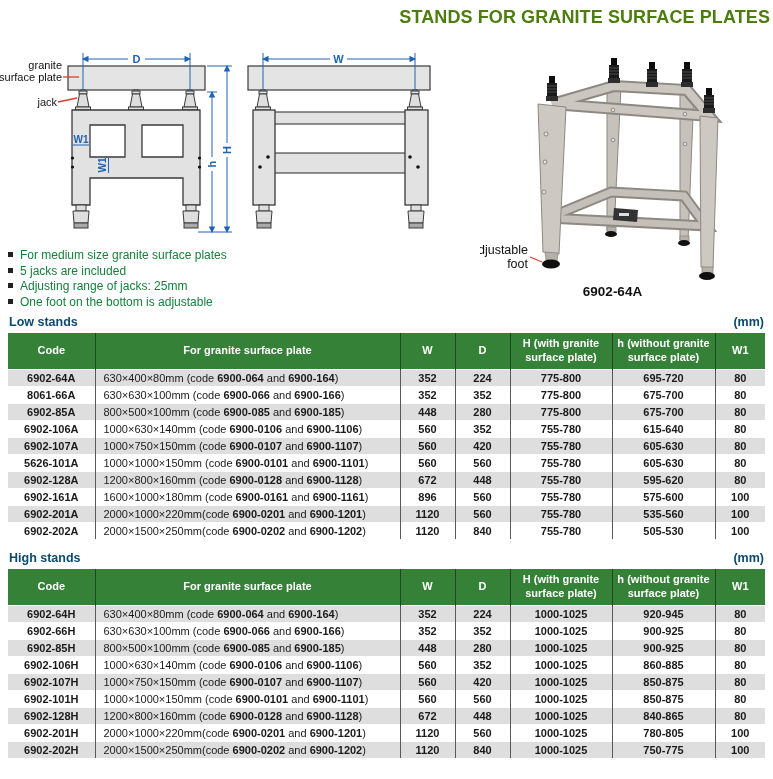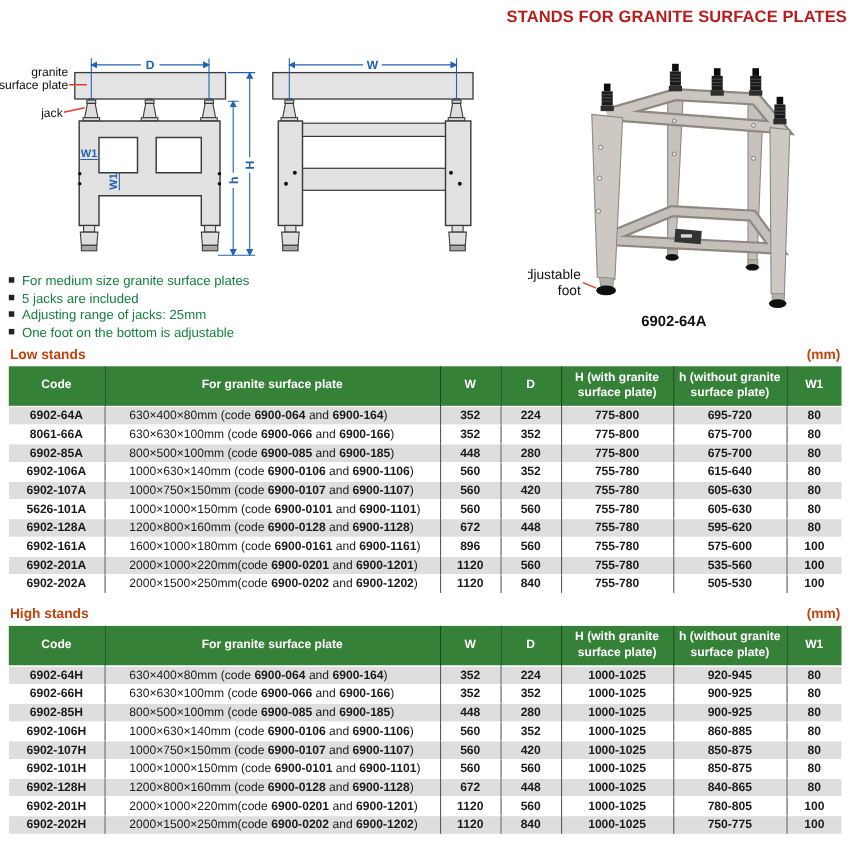--- a/index.html
+++ b/index.html
@@ -3,21 +3,21 @@
 <meta charset="utf-8">
 <style>
   * { box-sizing: border-box; }
   html,body { margin:0; padding:0; }
   body {
     width:773px; height:779px; position:relative; overflow:hidden;
     background:#ffffff; font-family:"Liberation Sans", sans-serif; color:#1a1a1a;
   }
   .page-title {
     position:absolute; top:7px; right:3px; margin:0;
-    font-size:15px; font-weight:bold; color:#b91c1c; letter-spacing:0.1px;
+    font-size:18px; font-weight:bold; color:#4d7c0f; letter-spacing:0.1px;
   }
   .svg-side  { position:absolute; left:0px;   top:45px; }
   .svg-front { position:absolute; left:240px; top:45px; }
   .svg-photo { position:absolute; left:480px; top:42px; }
   .photo-caption {
     position:absolute; left:540px; top:284px; width:145px;
     text-align:center; font-weight:bold; font-size:13.5px; color:#111;
   }
   ul.features {
     position:absolute; left:8px; top:248px; margin:0; padding:0; list-style:none;
@@ -25,39 +25,39 @@
   ul.features li { font-size:12px; line-height:15.5px; color:#15803d; white-space:nowrap; }
   ul.features .bullet {
     display:inline-block; width:5px; height:5px; background:#222;
     margin-right:7px; vertical-align:2px;
   }
   .tbl-section { position:absolute; left:8px; width:757px; }
   #low-section  { top:314px; }
   #high-section { top:550px; }
   .tbl-head {
     display:flex; justify-content:space-between; align-items:flex-end;
-    font-weight:bold; font-size:12.5px; padding:1px 1px 4px 1px; color:#c2410c;
+    font-weight:bold; font-size:12.5px; padding:1px 1px 4px 1px; color:#0c4a6e;
   }
   table { border-collapse:collapse; table-layout:fixed; width:757px; }
   th {
     background:#368138; color:#fff; font-weight:bold; font-size:11px;
     height:36px; vertical-align:middle; text-align:center; line-height:1.25;
     border-left:1px solid #1c4a1e; padding:0 2px;
   }
   th:first-child { border-left:none; }
   td {
     height:17px; font-size:11px; text-align:center; padding:0;
     border-left:1px solid #58595b; border-top:1px solid #ffffff;
     white-space:nowrap; overflow:hidden; vertical-align:middle;
   }
   td:first-child { border-left:none; }
   tbody tr:nth-child(odd) { background:#dedede; }
   tbody tr:nth-child(even){ background:#ffffff; }
   td.cell-code { font-weight:bold; }
-  td.cell-plate { text-align:left; padding-left:22px; }
+  td.cell-plate { text-align:left; padding-left:8px; }
   td.cell-plate b { font-weight:bold; }
   td.cell-num { font-weight:bold; }
   svg text { font-family:"Liberation Sans", sans-serif; }
   .dim-label { fill:#2062b4; font-weight:bold; font-size:11px; }
   .lbl { fill:#111; font-size:11px; }
 </style>
 </head>
 <body>
 
 <h1 class="page-title">STANDS FOR GRANITE SURFACE PLATES</h1>

